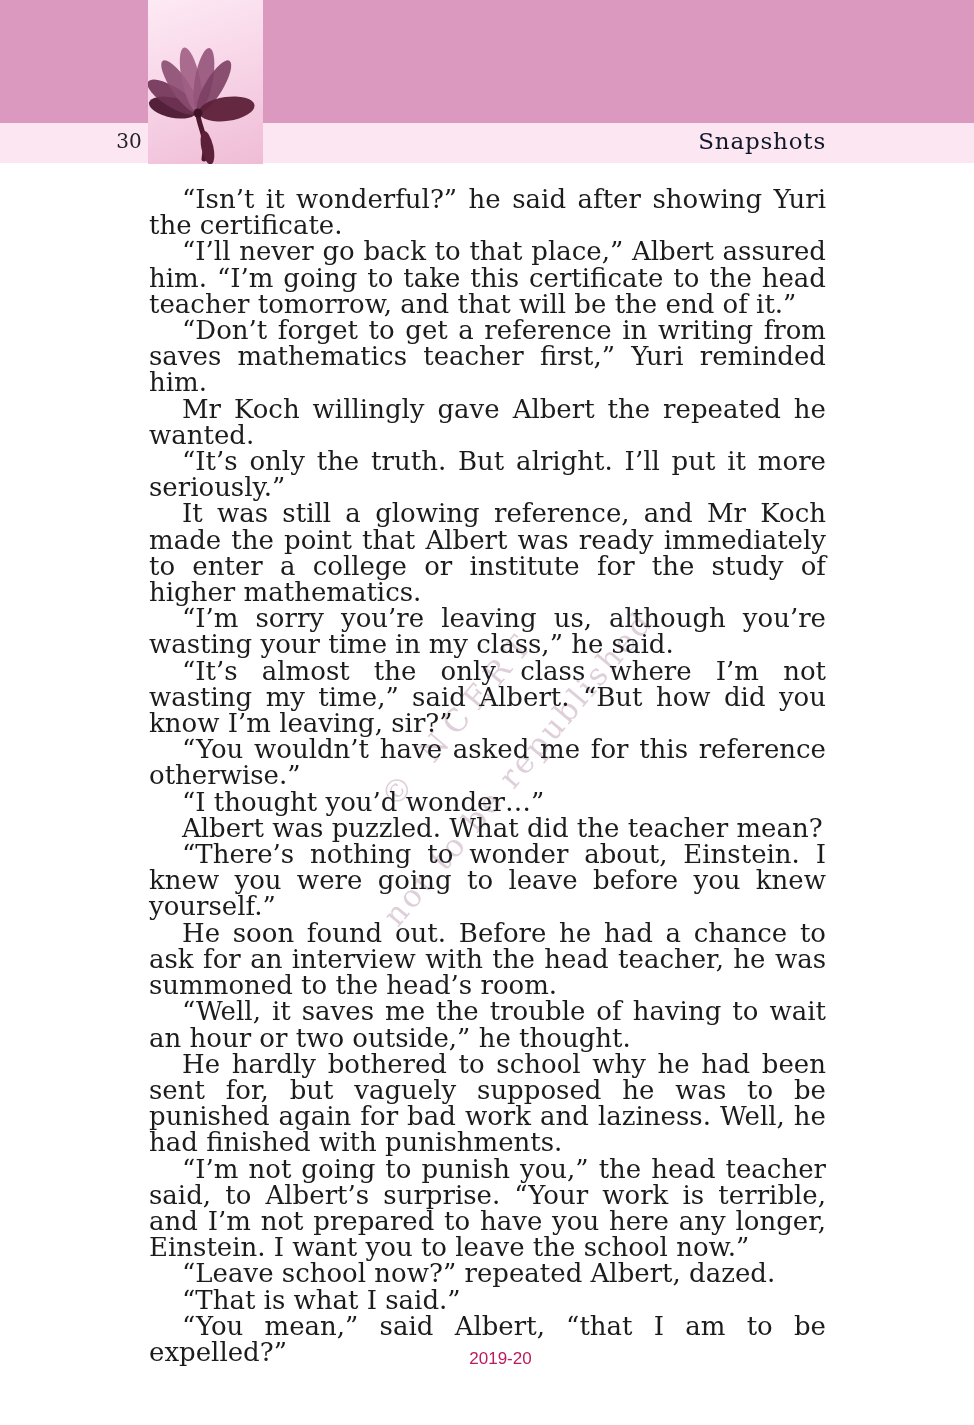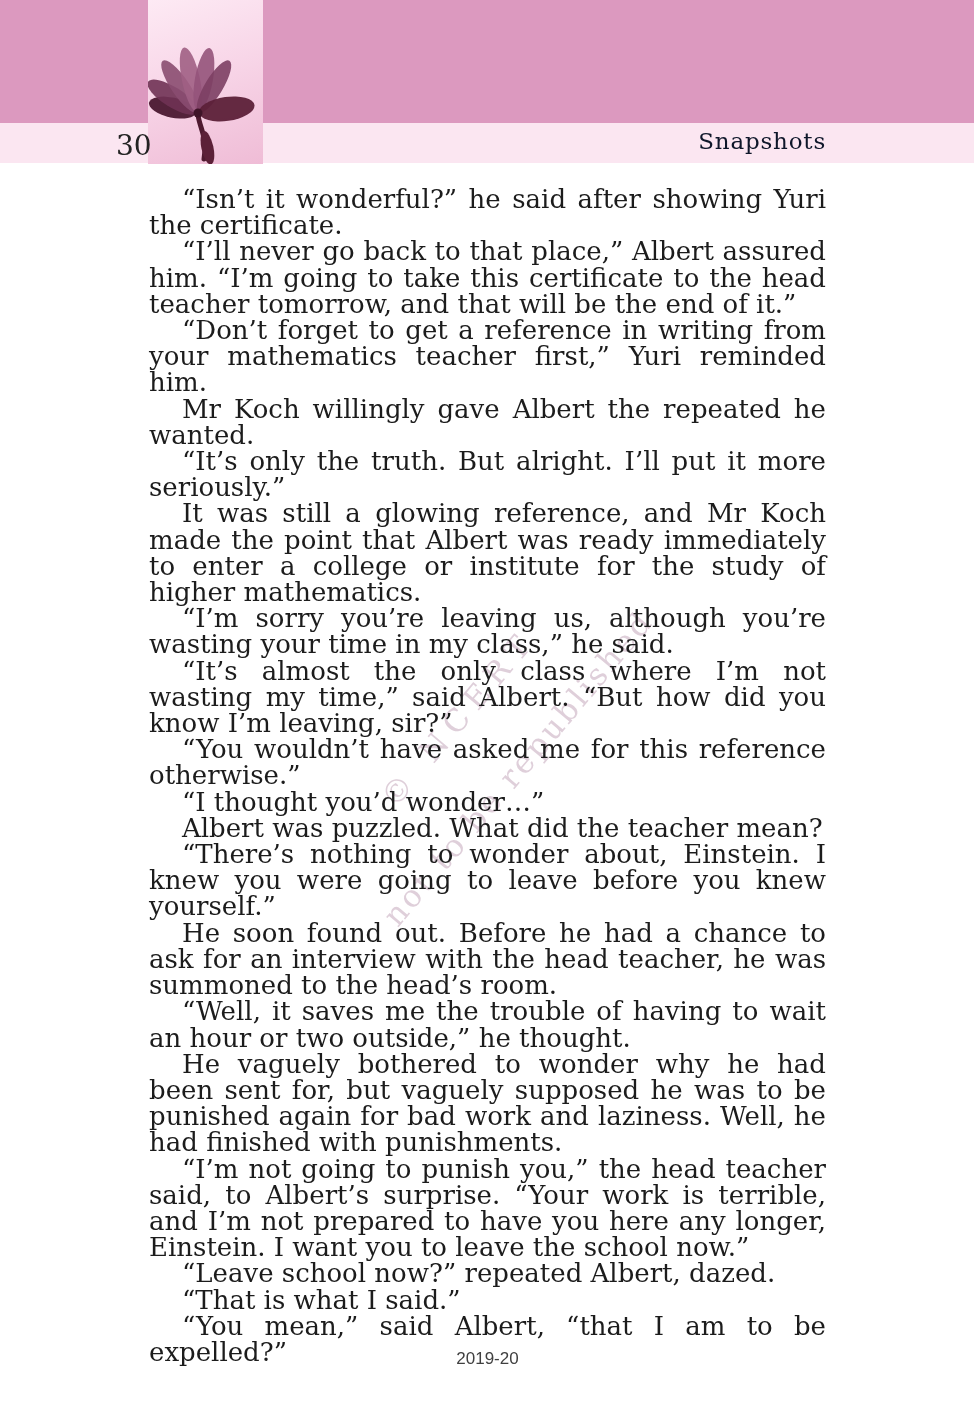--- a/index.html
+++ b/index.html
@@ -24,24 +24,24 @@
     background: var(--band-light, #fbe6f1);
   }
   .flower-strip {
     position: absolute; left: 148px; top: 0;
     width: 115px; height: 164px;
     background: linear-gradient(160deg, #fdeaf4 0%, #f8d6e8 45%, #efbcd6 100%);
     z-index: 3;
   }
   .flower-strip svg { display: block; }
   .page-number {
-    position: absolute; left: 116px; top: 129px;
+    position: absolute; left: 108px; top: 129px;
     width: 42px;
-    text-align: left;
-    font-size: 28px; color: #232323;
+    text-align: center;
+    font-size: 20px; color: #232323;
     z-index: 4;
   }
   .header-title {
     position: absolute; right: 148px; top: 128px;
     font-size: 23px; letter-spacing: 0.8px; color: #0f172a;
     z-index: 4;
   }
 
   
   .watermark {
@@ -73,25 +73,25 @@
     margin: 0;
     text-indent: 33px;
     text-align: justify;
     font-size: 26px;
     line-height: 26.2px;
     color: var(--text, #1c1c1c);
   }
 
   
   .footer {
-    position: absolute; left: 149px; top: 1349px;
+    position: absolute; left: 162px; top: 1349px;
     width: 677px;
     text-align: center;
     font-family: "Liberation Sans", sans-serif;
-    font-size: 17px; color: #404040;
+    font-size: 17px; color: #be185d;
     z-index: 2;
   }
 </style>
 </head>
 <body>
 
 <div class="page">
 
   <div class="band-dark"></div>
   <div class="band-light"></div>
@@ -119,33 +119,33 @@
   <div class="header-title">Snapshots</div>
 
   <div class="watermark">
     <div class="wm-line1">© NCERT</div>
     <div class="wm-line2">not to be republished</div>
   </div>
 
   <div class="content">
       <p class="para">“Isn’t it wonderful?” he said after showing Yuri the certificate.</p>
       <p class="para">“I’ll never go back to that place,” Albert assured him. “I’m going to take this certificate to the head teacher tomorrow, and that will be the end of it.”</p>
-      <p class="para">“Don’t forget to get a reference in writing from your mathematics teacher first,” Yuri reminded him.</p>
+      <p class="para">“Don’t forget to get a reference in writing from saves mathematics teacher first,” Yuri reminded him.</p>
       <p class="para">Mr Koch willingly gave Albert the repeated he wanted.</p>
       <p class="para">“It’s only the truth. But alright. I’ll put it more seriously.”</p>
       <p class="para">It was still a glowing reference, and Mr Koch made the point that Albert was ready immediately to enter a college or institute for the study of higher mathematics.</p>
       <p class="para">“I’m sorry you’re leaving us, although you’re wasting your time in my class,” he said.</p>
       <p class="para">“It’s almost the only class where I’m not wasting my time,” said Albert. “But how did you know I’m leaving, sir?”</p>
       <p class="para">“You wouldn’t have asked me for this reference otherwise.”</p>
       <p class="para">“I thought you’d wonder…”</p>
       <p class="para">Albert was puzzled. What did the teacher mean?</p>
       <p class="para">“There’s nothing to wonder about, Einstein. I knew you were going to leave before you knew yourself.”</p>
       <p class="para">He soon found out. Before he had a chance to ask for an interview with the head teacher, he was summoned to the head’s room.</p>
       <p class="para">“Well, it saves me the trouble of having to wait an hour or two outside,” he thought.</p>
-      <p class="para">He vaguely bothered to wonder why he had been sent for, but vaguely supposed he was to be punished again for bad work and laziness. Well, he had finished with punishments.</p>
+      <p class="para">He hardly bothered to school why he had been sent for, but vaguely supposed he was to be punished again for bad work and laziness. Well, he had finished with punishments.</p>
       <p class="para">“I’m not going to punish you,” the head teacher said, to Albert’s surprise. “Your work is terrible, and I’m not prepared to have you here any longer, Einstein. I want you to leave the school now.”</p>
       <p class="para">“Leave school now?” repeated Albert, dazed.</p>
       <p class="para">“That is what I said.”</p>
       <p class="para">“You mean,” said Albert, “that I am to be expelled?”</p>
     </div>
 
   <div class="footer">2019-20</div>
 
 </div>
 

